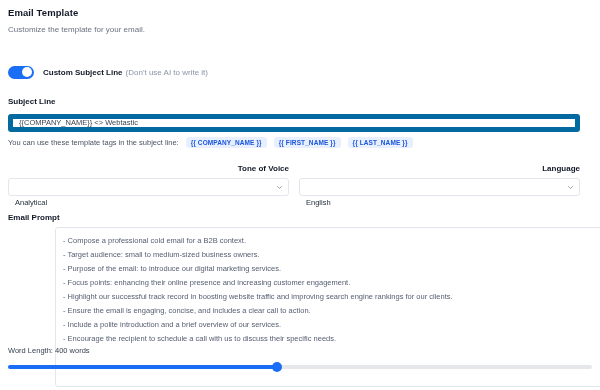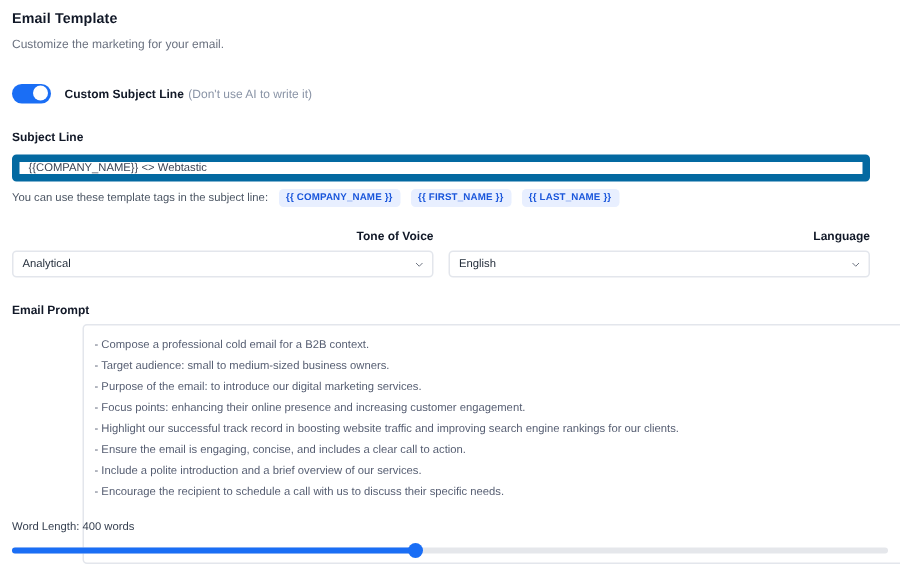--- a/index.html
+++ b/index.html
@@ -38,21 +38,21 @@
     font-size: 8px;
     color: #6b7280;
     margin: 0;
     line-height: 11px;
   }
 
   
   .toggle-row {
     display: flex;
     align-items: center;
-    margin-top: 19px;
+    margin-top: 29px;
     height: 16px;
   }
   .toggle {
     width: 26px;
     height: 13px;
     border-radius: 7px;
     background: #1a6ef5;
     position: relative;
     flex: 0 0 auto;
     cursor: pointer;
@@ -104,20 +104,21 @@
     font-size: 7.5px;
     color: #3b4354;
     padding: 0 6px;
     line-height: 16px;
     outline: none;
   }
 
   
   .tags-row {
     display: flex;
+    align-items: center;
     margin-top: 5px;
     height: 12px;
   }
   .tags-help {
     font-size: 7.5px;
     color: #4b5563;
     line-height: 11px;
     white-space: nowrap;
   }
   .tag {
@@ -152,21 +153,21 @@
     height: 18px;
     box-sizing: border-box;
     border: 1px solid #e3e6ec;
     border-radius: 3px;
     background: #ffffff;
     cursor: pointer;
   }
   .select .value {
     position: absolute;
     left: 6px;
-    top: 0;
+    top: 16px;
     line-height: 16px;
     font-size: 7.5px;
     color: #1f2937;
   }
   .select .chev {
     position: absolute;
     right: 6px;
     top: 6px;
     width: 5px;
     height: 5px;
@@ -237,21 +238,21 @@
     cursor: pointer;
   }
 </style>
 </head>
 <body>
 
 <div class="page">
   <div class="inner">
 
     <div class="page-title">Email Template</div>
-    <div class="page-subtitle">Customize the marketing for your email.</div>
+    <div class="page-subtitle">Customize the template for your email.</div>
 
     <div class="toggle-row">
       <div class="toggle">
         <div class="knob"></div>
       </div>
       <div class="toggle-label">Custom Subject Line</div>
       <div class="toggle-hint">(Don't use AI to write it)</div>
     </div>
 
     <div class="field">

